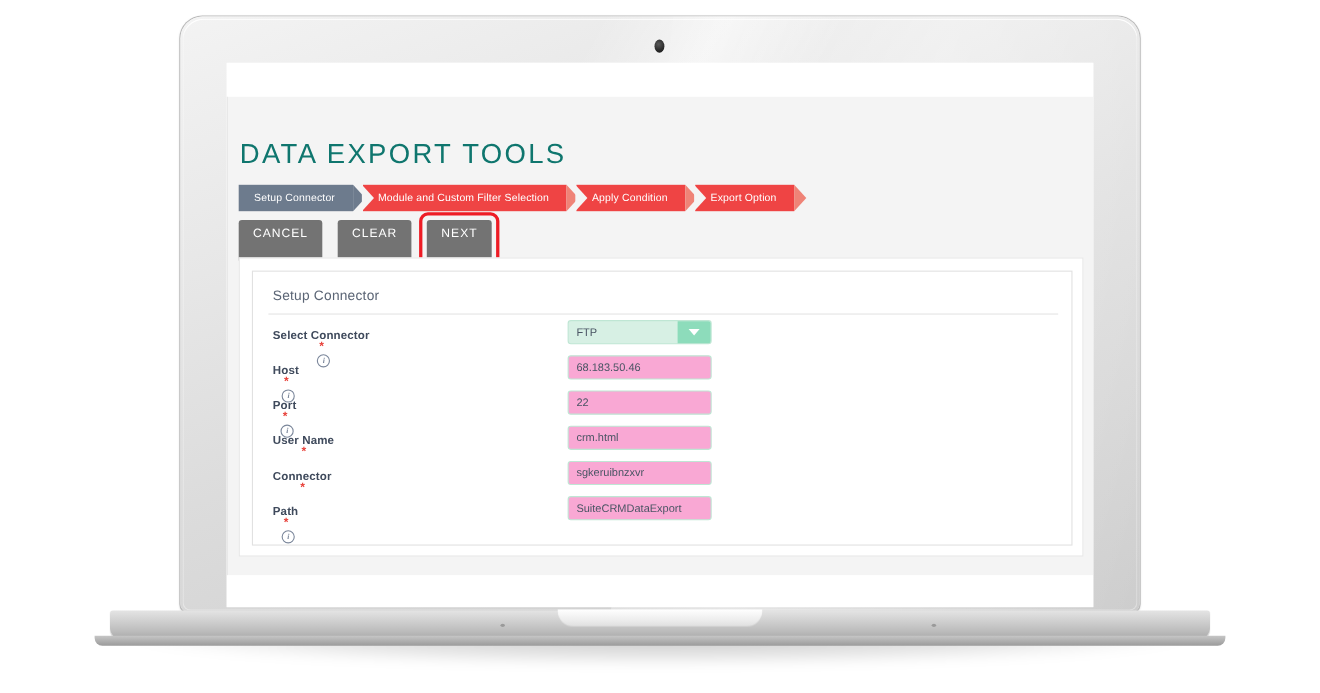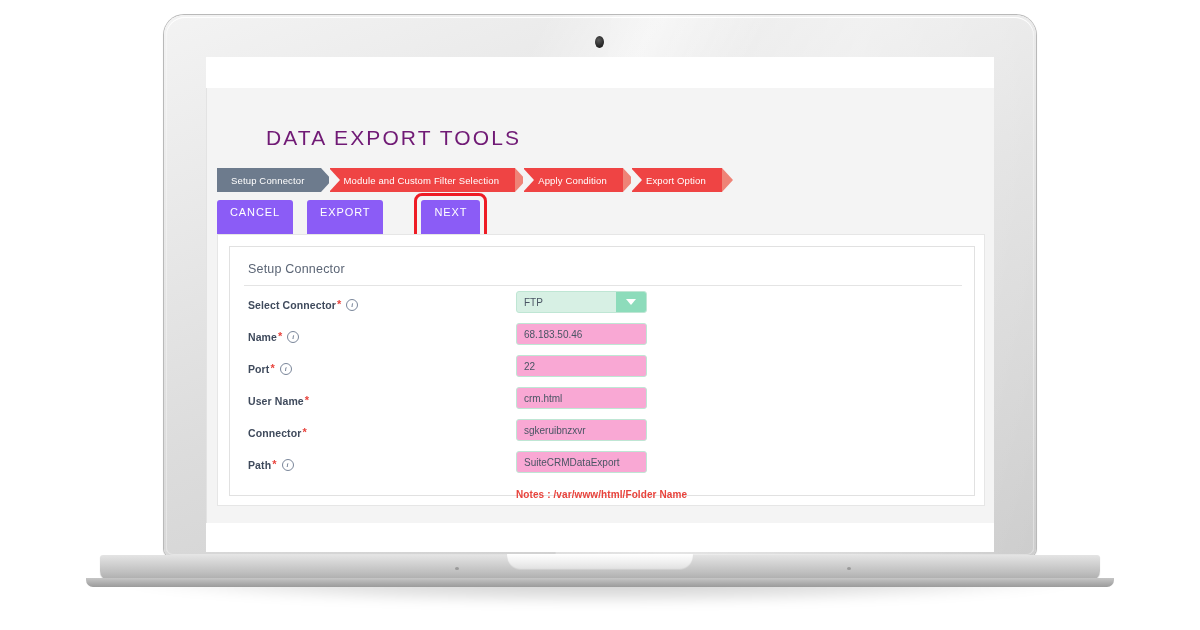--- a/index.html
+++ b/index.html
@@ -73,24 +73,23 @@
   .app-topwhite{position:absolute;left:0;top:0;width:100%;height:31px;background:#ffffff;}
   .app-body{
     position:absolute;left:0;top:31px;width:100%;height:435px;background:#f4f4f4;
     border-left:1px solid #e3e3e3;box-sizing:border-box;
   }
   .app-bottomwhite{position:absolute;left:0;top:466px;width:100%;height:29px;background:#ffffff;}
 
   
   .page-title{
     position:absolute;left:11px;top:38px;
-    font-size:21px;letter-spacing:2.1px;color:#701a75;font-weight:400;
+    font-size:25px;letter-spacing:2.1px;color:#0f766e;font-weight:400;
     font-family:"Liberation Sans", sans-serif;
     white-space:nowrap;
-    margin-left:48px;
   }
 
   
   .steps{position:absolute;left:10px;top:80px;height:24px;display:flex;align-items:stretch;}
   .step{
     position:relative;height:24px;display:flex;align-items:center;justify-content:center;
     color:#ffffff;font-size:9.5px;font-weight:400;letter-spacing:.15px;
     padding:0 16px 0 14px;box-sizing:border-box;white-space:nowrap;
     margin-right:9px;
   }
@@ -106,27 +105,27 @@
   .step .notch{
     position:absolute;right:-11px;top:0;width:0;height:0;
     border-top:12px solid transparent;border-bottom:12px solid transparent;
     border-left:11px solid #f4f4f4;z-index:2;display:none;
   }
   .step.pending .notch{display:block;left:-1px;right:auto;border-left-color:#f4f4f4;z-index:3;}
 
   
   .btnbar{position:absolute;left:10px;top:112px;display:flex;align-items:center;gap:14px;}
   .btn{
-    background:#8b5cf6;color:#ffffff;border:0;border-radius:3px;
+    background:#737373;color:#ffffff;border:0;border-radius:3px;
     font-size:11px;letter-spacing:.9px;font-family:"Liberation Sans", sans-serif;
     padding:7px 13px 21px 13px;line-height:1;cursor:pointer;white-space:nowrap;
   }
   .btn-wrap{position:relative;display:inline-block;}
   .btn-wrap.highlight{
-    outline:3px solid #ee1c25;outline-offset:4px;border-radius:1px;margin-left:24px;
+    outline:3px solid #ee1c25;outline-offset:4px;border-radius:1px;
   }
 
   
   .content-panel{
     position:absolute;left:10px;top:146px;width:768px;height:272px;
     background:#ffffff;border:1px solid #e6e6e6;box-sizing:border-box;
   }
   .card{
     position:absolute;left:11px;top:11px;width:746px;height:250px;
     border:1px solid #e1e1e1;background:#ffffff;box-sizing:border-box;
@@ -135,21 +134,21 @@
     position:absolute;left:18px;top:15px;font-size:12.5px;color:#5b6575;font-weight:400;
     letter-spacing:.2px;
   }
   .card-divider{position:absolute;left:14px;top:38px;width:718px;height:1px;background:#e4e4e4;}
 
   
   .form{position:absolute;left:0;top:44px;width:100%;}
   .row{position:relative;height:32px;margin-bottom:0;}
   .lbl{
     position:absolute;left:18px;top:8px;font-size:10.5px;color:#3f4a5c;font-weight:bold;
-    letter-spacing:.1px;white-space:nowrap;display:flex;align-items:center;
+    letter-spacing:.1px;white-space:nowrap;display:flex;align-items:center;flex-direction:column;
   }
   .req{color:#e8433c;margin-left:1px;font-size:11px;line-height:1;position:relative;top:-1px;}
   .info-icon{
     display:inline-flex;align-items:center;justify-content:center;
     width:10px;height:10px;border-radius:50%;border:1px solid #7a869a;
     color:#7a869a;font-size:7px;font-weight:bold;margin-left:5px;
     font-family:"Liberation Serif", serif;line-height:1;font-style:italic;
   }
   .ctl{position:absolute;left:286px;top:0;}
   .txt{
@@ -222,21 +221,21 @@
           <span class="notch"></span>
           <span>Export Option</span>
         </div>
       </div>
 
       <div class="btnbar">
         <span class="btn-wrap">
           <button class="btn">CANCEL</button>
         </span>
         <span class="btn-wrap">
-          <button class="btn">EXPORT</button>
+          <button class="btn">CLEAR</button>
         </span>
         <span class="btn-wrap highlight">
           <button class="btn">NEXT</button>
         </span>
       </div>
 
       <div class="content-panel">
         <div class="card">
 
           <div class="card-title">Setup Connector</div>
@@ -255,21 +254,21 @@
                   <span class="sel-val">FTP</span>
                   <span class="sel-arrow">
                       <i></i>
                     </span>
                 </div>
               </div>
             </div>
 
             <div class="row">
               <div class="lbl">
-                <span>Name</span>
+                <span>Host</span>
                 <span class="req">*</span>
                 <span class="info-icon">i</span>
               </div>
               <div class="ctl">
                 <input class="txt" value="68.183.50.46" style="">
               </div>
             </div>
 
             <div class="row">
               <div class="lbl">
@@ -306,23 +305,20 @@
               <div class="lbl">
                 <span>Path</span>
                 <span class="req">*</span>
                 <span class="info-icon">i</span>
               </div>
               <div class="ctl">
                 <input class="txt" value="SuiteCRMDataExport" style="">
               </div>
             </div>
 
-            <div class="row" style="height:22px;">
-              <div class="notes" style="top:6px;">Notes : /var/www/html/Folder Name</div>
-            </div>
 
 
           </div>
         </div>
       </div>
 
     </div>
 
     <div class="app-bottomwhite"></div>
   </div>

